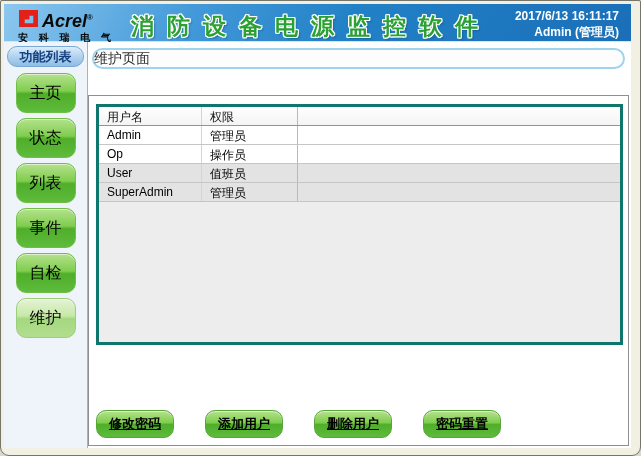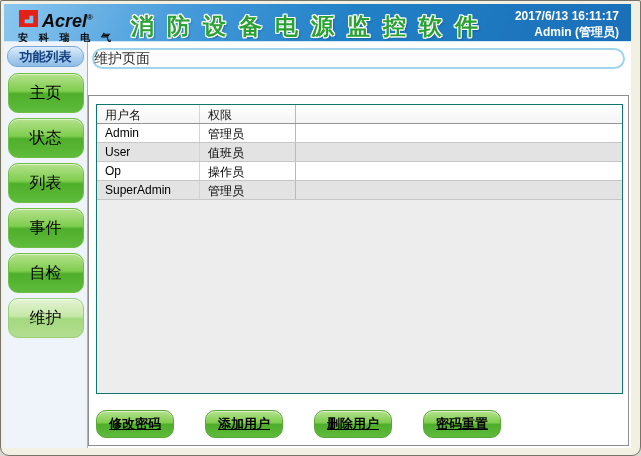--- a/index.html
+++ b/index.html
@@ -43,21 +43,21 @@
     position:absolute; left:3px; top:41px; width:84px; height:406px;
     background:#eef4f9; border-right:1px solid #a8b2ba;
   }
   .func-header {
     margin:4px 3px 0 3px; height:21px; line-height:19px; text-align:center;
     border:1px solid #7aa8d4; border-radius:10px;
     background:linear-gradient(180deg,#dcedfb 0%,#aed0ef 55%,#8fbde6 100%);
     color:#123f7e; font-weight:bold; font-size:13px;
   }
   .nav-btn {
-    display:block; width:76px; height:40px; margin:5px auto 0 auto;
+    display:block; width:60px; height:40px; margin:5px auto 0 auto;
     border:1px solid #6fbf45; border-radius:10px;
     background:linear-gradient(180deg,#b5e18d 0%,#7fcd4e 45%,#4fae2a 52%,#5ebb3c 100%);
     box-shadow:inset 0 1px 0 rgba(255,255,255,.55);
     font-size:16px; color:#000; text-align:center; cursor:pointer;
     font-family:inherit;
   }
   .nav-btn:first-of-type { margin-top:6px; }
   .nav-btn.active {
     border-color:#9ccd78;
     background:linear-gradient(180deg,#e4f3d4 0%,#c6e8a8 45%,#a4d87f 52%,#b2de8f 100%);
@@ -80,22 +80,22 @@
   .tab.active {
     height:23px; line-height:22px; background:#ffffff; position:relative; z-index:2;
   }
   .tab-panel {
     position:absolute; left:0; top:53px; width:541px; height:351px;
     border:1px solid #8f8f8f; background:#ffffff;
   }
 
   
   .grid {
-    position:absolute; left:7px; top:8px; width:527px; height:290px;
-    border:1px solid #0f766e; background:#ededed; overflow:hidden;
+    position:absolute; left:7px; top:8px; width:527px; height:241px;
+    border:3px solid #0f766e; background:#ededed; overflow:hidden;
   }
   .grid-row { display:flex; height:19px; font-size:12px; color:#000; background:#ffffff; border-bottom:1px solid #c6c6c6; }
   .grid-row.alt { background:#e3e3e3; }
   .grid-head { background:linear-gradient(180deg,#ffffff 0%,#f4f4f4 100%); border-bottom:1px solid #949494; color:#111; }
   .cell { padding:2px 0 0 8px; overflow:hidden; white-space:nowrap; }
   .col-user { width:103px; border-right:1px solid #d4d4d4; }
   .col-role { width:96px; border-right:1px solid #b9b9b9; }
   .col-rest { flex:1; }
 
   
@@ -151,28 +151,28 @@
         <div class="grid-row grid-head">
           <div class="cell col-user">用户名</div>
           <div class="cell col-role">权限</div>
           <div class="cell col-rest"></div>
         </div>
         <div class="grid-row">
           <div class="cell col-user">Admin</div>
           <div class="cell col-role">管理员</div>
           <div class="cell col-rest"></div>
         </div>
+        <div class="grid-row">
+          <div class="cell col-user">Op</div>
+          <div class="cell col-role">操作员</div>
+          <div class="cell col-rest"></div>
+        </div>
         <div class="grid-row alt">
           <div class="cell col-user">User</div>
           <div class="cell col-role">值班员</div>
-          <div class="cell col-rest"></div>
-        </div>
-        <div class="grid-row">
-          <div class="cell col-user">Op</div>
-          <div class="cell col-role">操作员</div>
           <div class="cell col-rest"></div>
         </div>
         <div class="grid-row alt">
           <div class="cell col-user">SuperAdmin</div>
           <div class="cell col-role">管理员</div>
           <div class="cell col-rest"></div>
         </div>
       </div>
 
       <div class="actions">

